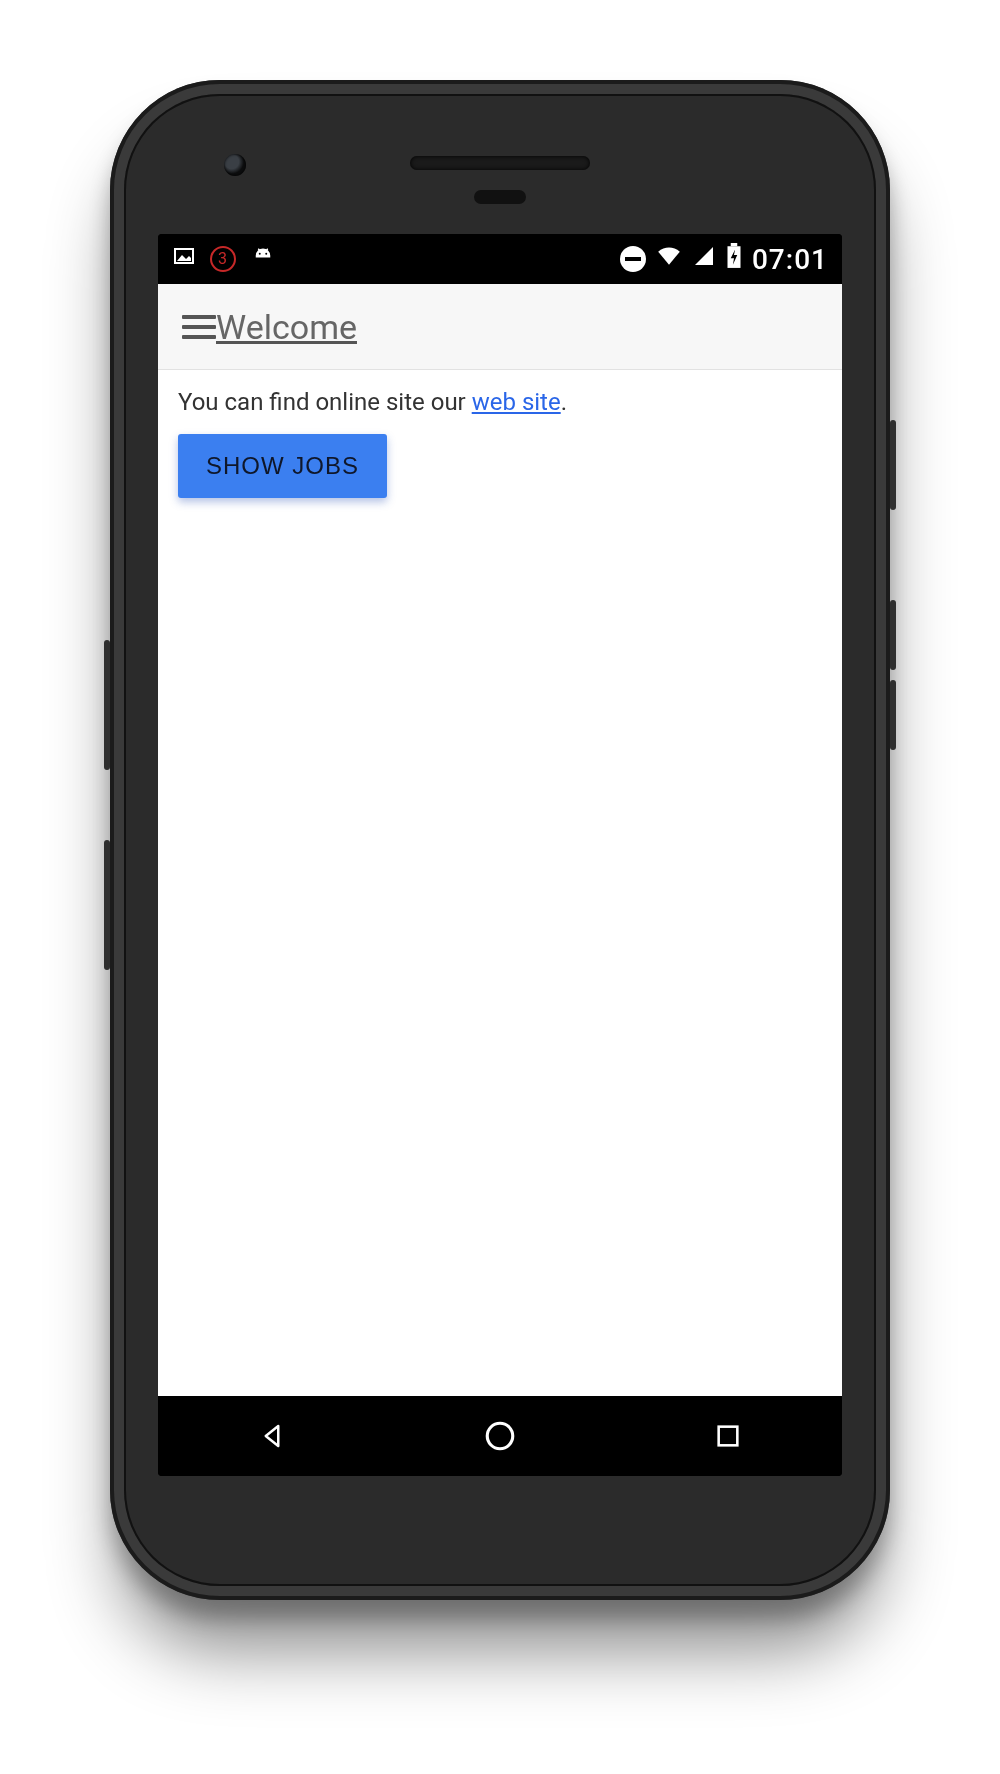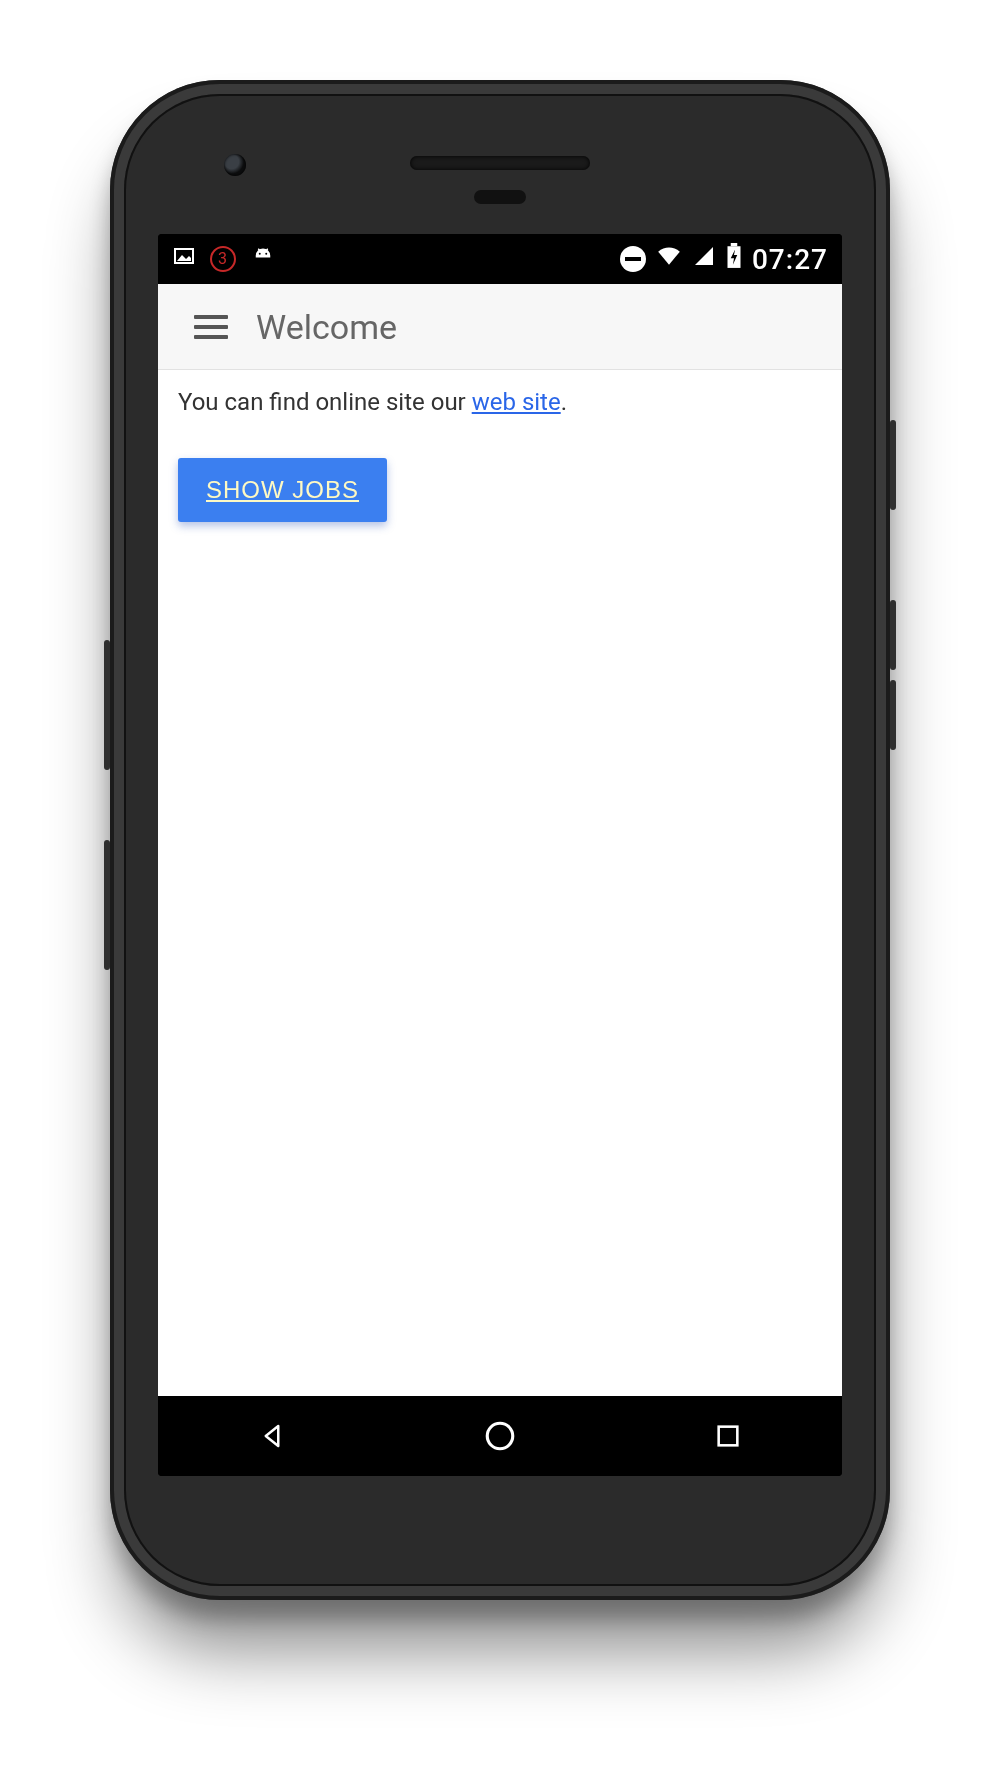--- a/index.html
+++ b/index.html
@@ -109,23 +109,23 @@
   }
   .clock { font-weight: 500; font-size: 28px; }
 
   
   .appbar {
     height: 86px;
     background: #f7f7f7;
     border-bottom: 1px solid #e2e2e2;
     display: flex;
     align-items: center;
-    gap: 28px;
-    padding: 0 36px;
+    padding: 0 24px;
     color: #555;
+    text-decoration: underline;
   }
   .hamburger { width: 34px; height: 24px; display: inline-flex; flex-direction: column; justify-content: space-between; cursor: pointer; }
   .hamburger span { display: block; height: 4px; background: #555; border-radius: 1px; }
   .appbar-title { font-size: 34px; color: #666; font-weight: 400; }
 
   
   .content {
     background: #fff;
     height: calc(100% - 50px - 86px - 80px);
     padding: 18px 20px;
@@ -140,32 +140,31 @@
   }
   .subtitle {
     font-size: 24px;
     color: #333;
   }
   .subtitle a {
     color: #2a66e8;
   }
   .show-btn {
     display: inline-block;
-    margin-top: 42px;
+    margin-top: 18px;
     background: #3b7ff0;
-    color: #fef9c3;
+    color: #0f172a;
     font-size: 24px;
     font-weight: 500;
     letter-spacing: 1px;
     padding: 18px 28px;
     border: none;
     border-radius: 3px;
     box-shadow: 0 4px 8px rgba(40,80,180,0.35);
     cursor: pointer;
-    text-decoration: underline;
   }
 
   
   .navbar {
     position: absolute;
     left: 0; right: 0; bottom: 0;
     height: 80px;
     background: #000;
     display: flex;
     align-items: center;
@@ -240,21 +239,21 @@
                   <path fill="#fff" d="M3 21 L21 21 L21 3 Z"></path>
                 </svg>
             </span>
             <span>
               <svg width="16" height="26" viewBox="0 0 14 24">
                 <rect x="1" y="3" width="12" height="20" fill="#fff"></rect>
                 <rect x="4" y="0" width="6" height="3" fill="#fff"></rect>
                 <path d="M8 6 L4 14 H7 L6 20 L10 11 H7 Z" fill="#000"></path>
               </svg>
             </span>
-            <span class="clock">07:27</span>
+            <span class="clock">07:01</span>
           </div>
         </div>
 
         <div class="appbar">
           <span class="hamburger">
             <span></span>
               <span></span>
               <span></span>
           </span>
           <span class="appbar-title">Welcome</span>

